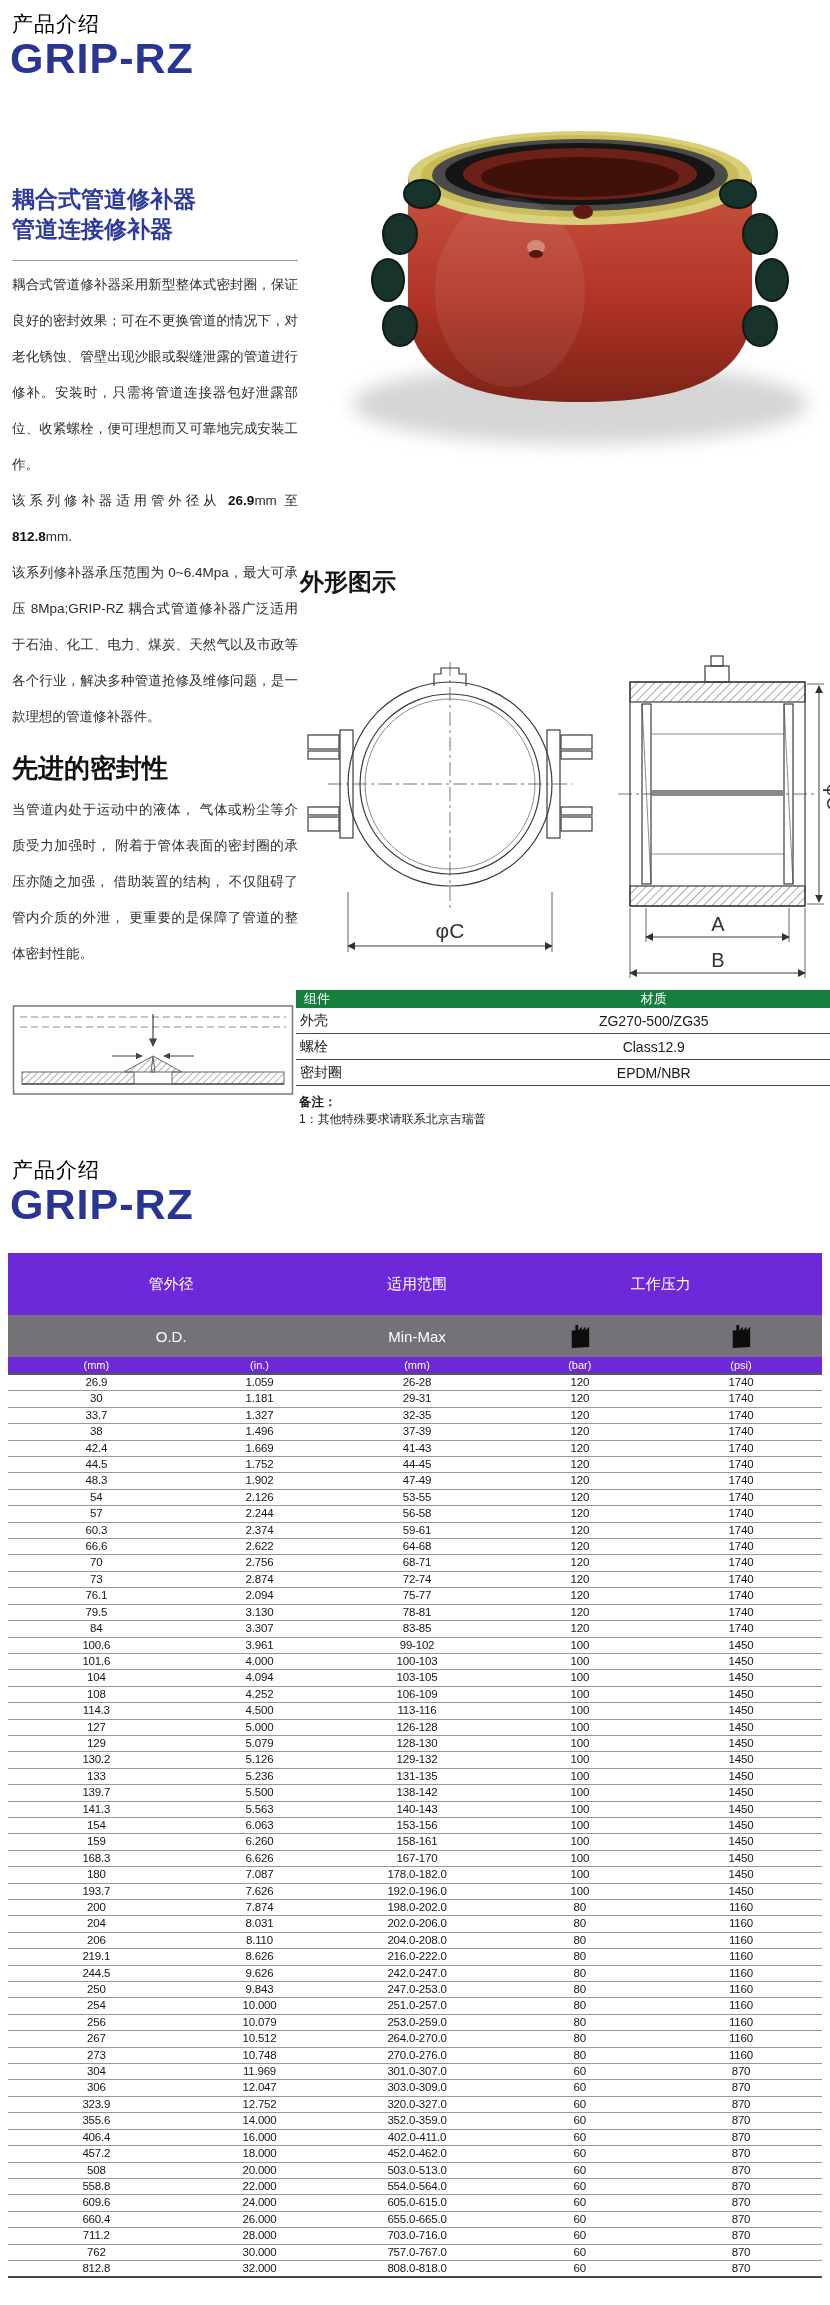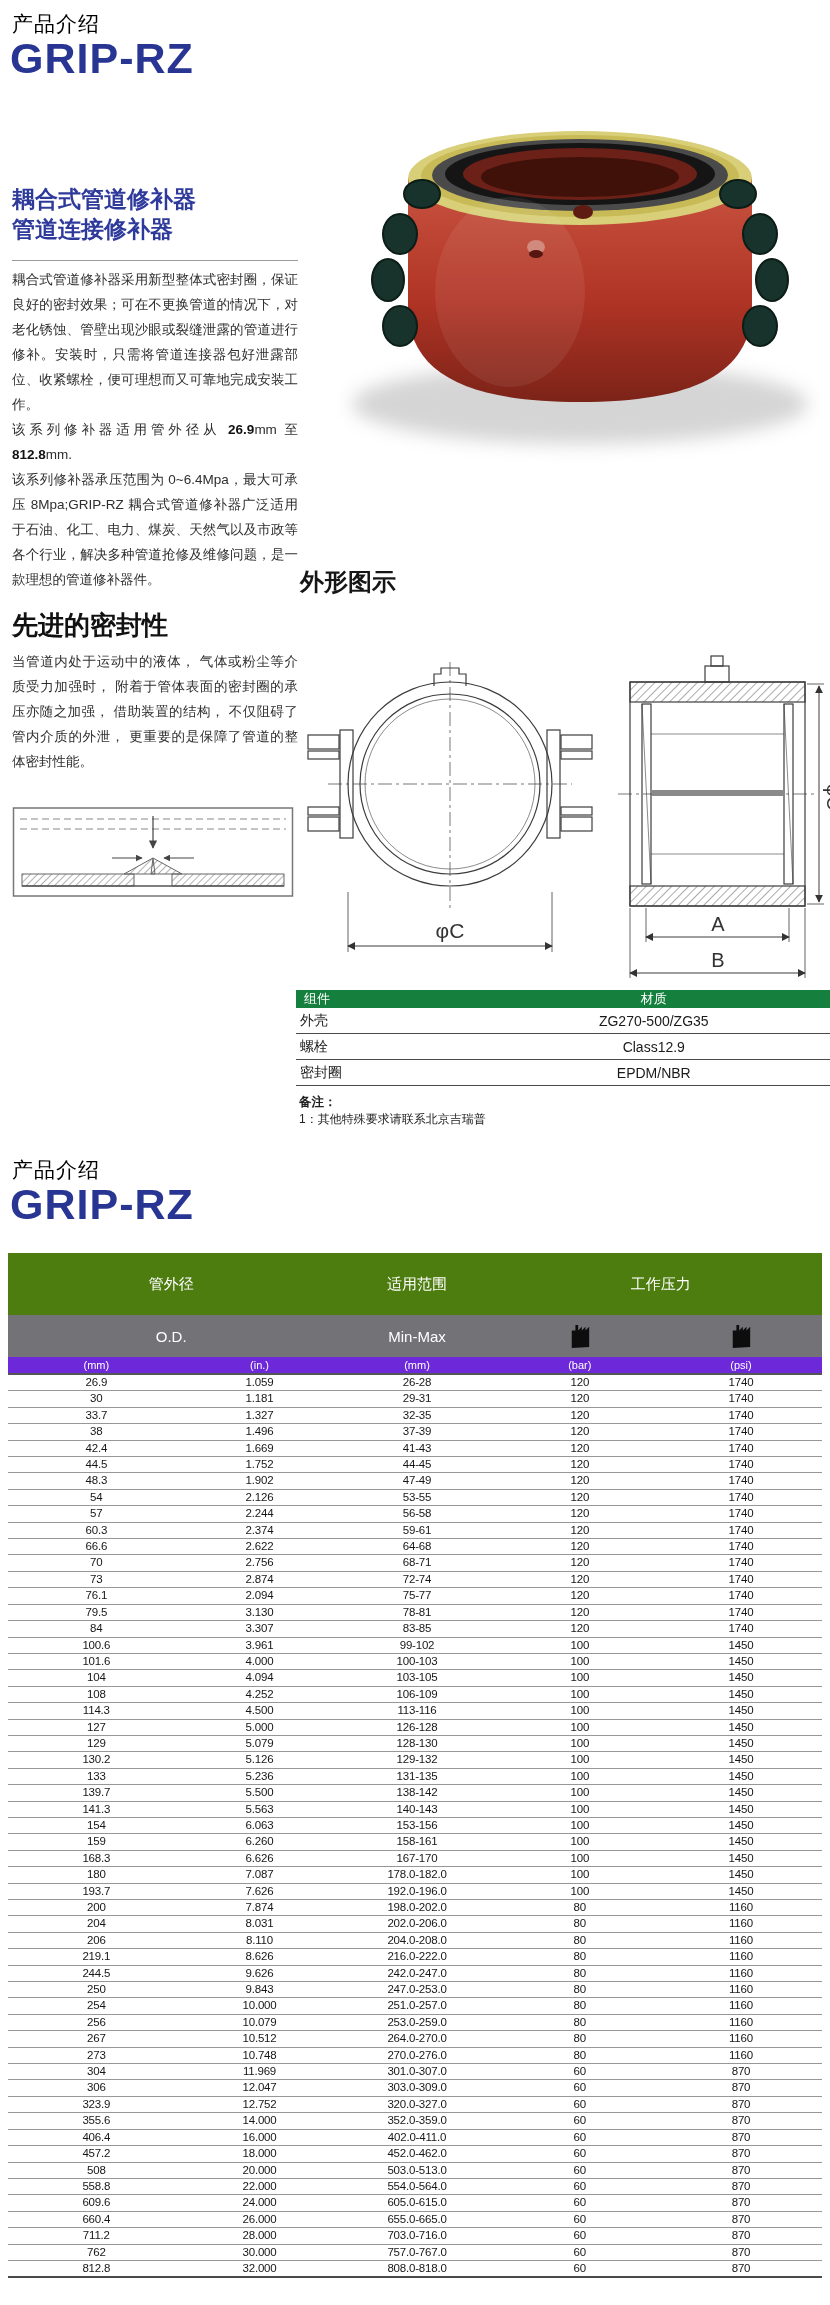--- a/index.html
+++ b/index.html
@@ -9,41 +9,41 @@
     overflow:hidden;
   }
   .abs{position:absolute;}
   .kicker{font-size:21px;color:#000000;letter-spacing:1px;}
   .brand{font-size:43px;font-weight:bold;color:#283593;letter-spacing:1px;}
 
   
   .left-col{left:12px;top:184px;width:286px;}
   .intro-title{font-size:23px;line-height:30px;font-weight:bold;color:#2e3a9b;}
   .divider{border:none;border-top:1px solid #9a9a9a;margin:16px 0 6px 0;}
-  .para{font-size:13.5px;line-height:25px;text-align:justify;color:#2e2e2e;margin:0 0 0 0;}
+  .para{font-size:13.5px;line-height:36px;text-align:justify;color:#2e2e2e;margin:0 0 0 0;}
   .para b{color:#111;}
   .seal-heading{font-size:26px;font-weight:bold;color:#111;margin:16px 0 6px 0;}
 
   
   .outline-heading{left:300px;top:566px;font-size:24px;font-weight:bold;color:#161616;}
 
   
   .materials{left:296px;top:990px;width:534px;border-collapse:collapse;font-size:14px;}
   .materials thead th{background:#15803d;color:#fff;font-weight:normal;font-size:13px;height:17px;padding:0;}
   .materials thead th:first-child{text-align:left;padding-left:8px;width:34%;}
   .materials td{height:25px;border-bottom:1.5px solid #4a4a4a;padding:0;}
   .materials td.mat-name{text-align:left;padding-left:4px;}
   .materials td:last-child{text-align:center;}
   .notes{left:299px;top:1094px;font-size:12px;color:#222;}
   .notes .nt{font-weight:bold;font-size:12.5px;}
 
   
   .spec{left:8px;top:1253px;width:814px;border-collapse:collapse;table-layout:fixed;}
   .spec th,.spec td{padding:0;text-align:center;}
-  .spec .grp th{background:#4d7c0f;color:#fff;font-weight:normal;font-size:15px;height:62px;}
+  .spec .grp th{background:#6d28d9;color:#fff;font-weight:normal;font-size:15px;height:62px;}
   .spec .sub th{background:#727277;color:#fff;font-weight:normal;font-size:15px;height:42px;}
   .spec .unit th{background:#6d28d9;color:#fff;font-weight:normal;font-size:11px;height:16px;}
   .spec tbody td{font-size:11.5px;height:15.4px;line-height:15.4px;color:#161616;border-top:1px solid #97979b;letter-spacing:-0.2px;}
   .spec tbody tr:first-child td{border-top:2px solid #555;}
   .spec{border-bottom:2px solid #4a4a4a;}
   .gauge{display:inline-block;vertical-align:middle;}
 
   svg text{font-family:"Liberation Sans","DejaVu Sans",sans-serif;}
 </style>
 </head>

